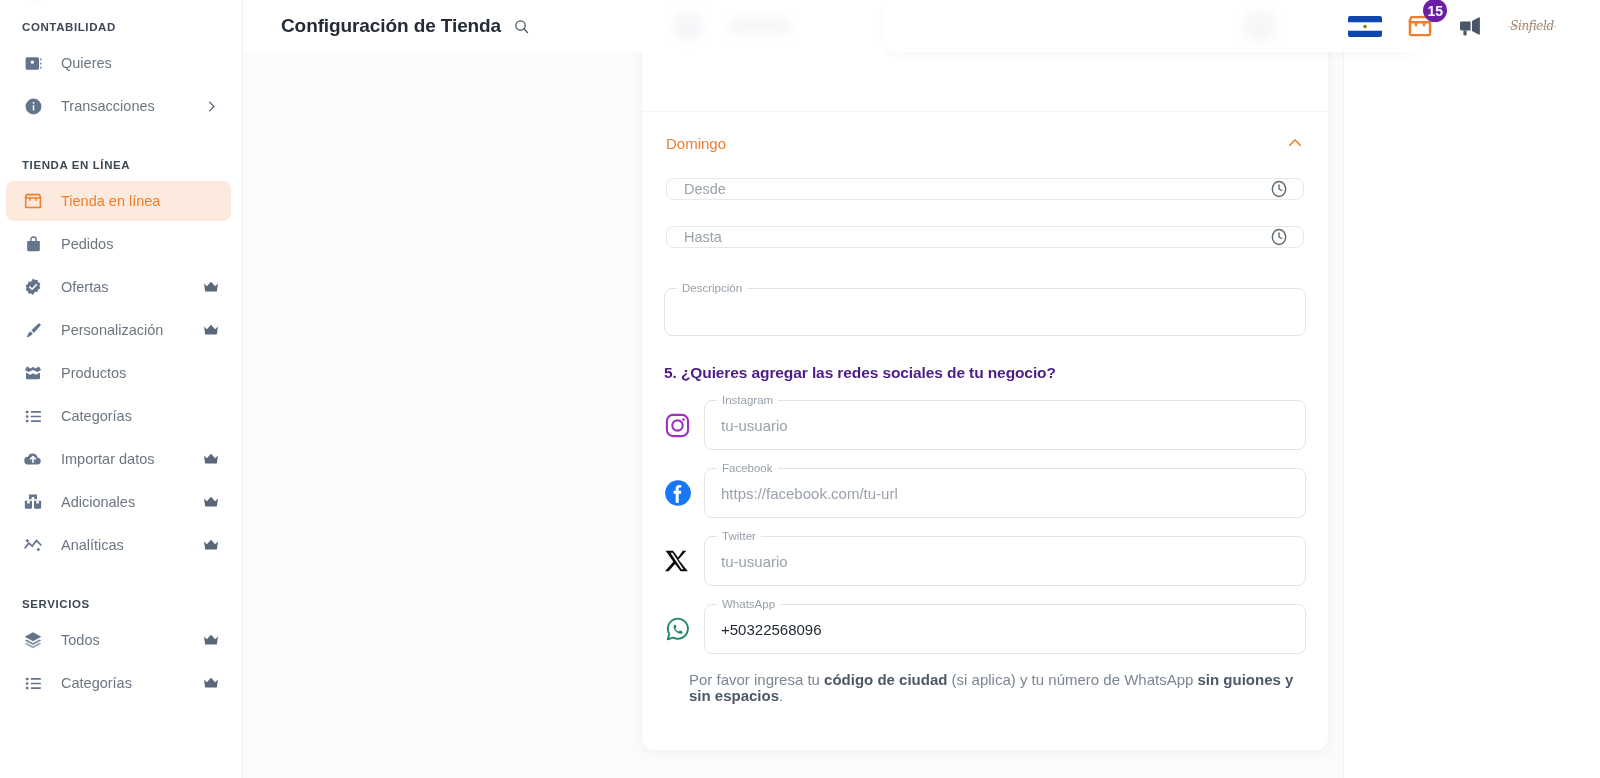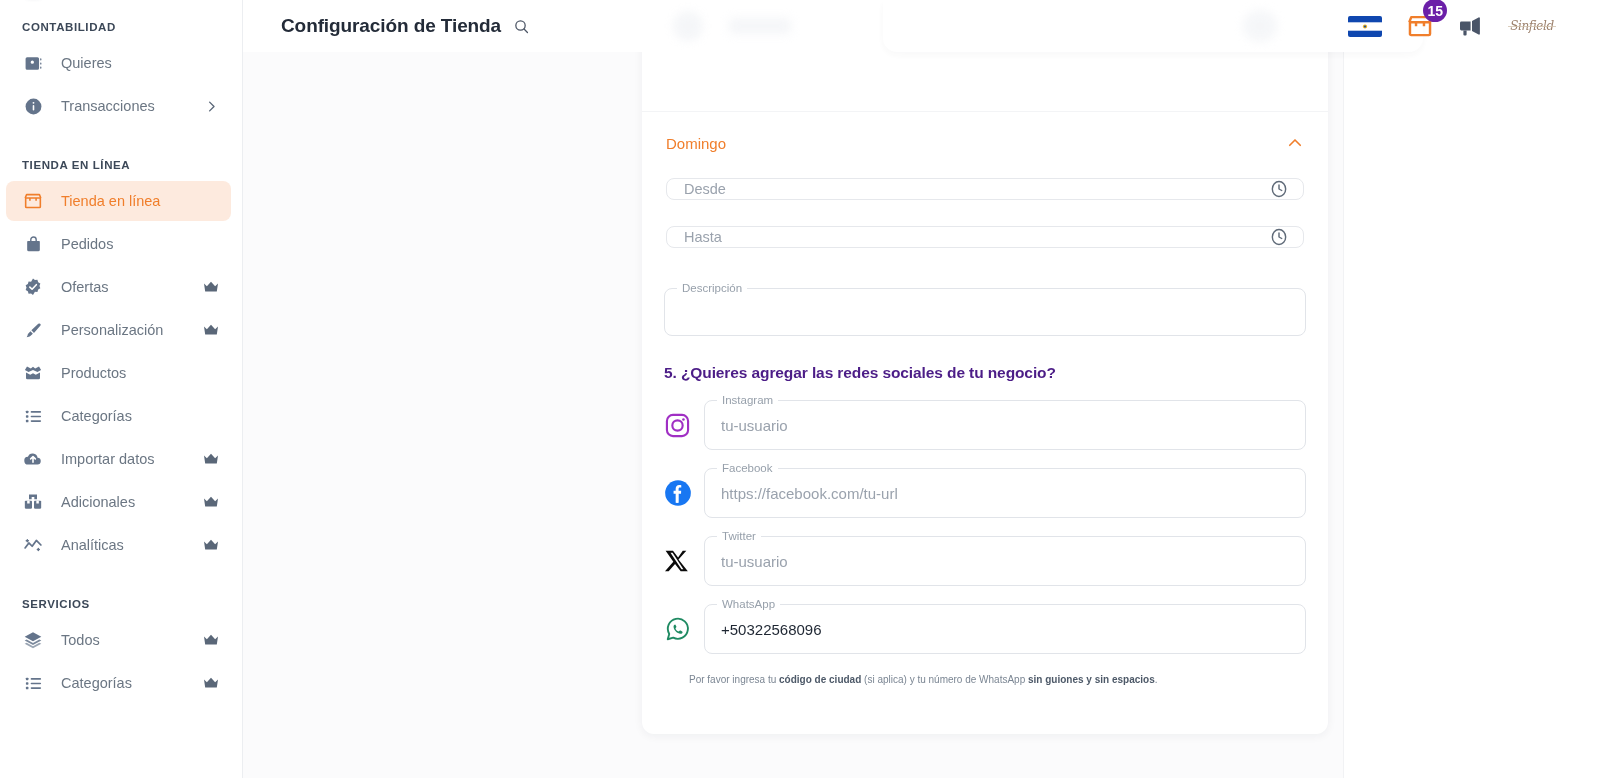--- a/index.html
+++ b/index.html
@@ -261,21 +261,21 @@
   .social-list { margin: 18px 22px 0 22px; }
   .social-row { display: flex; align-items: center; margin-bottom: 18px; }
   .social-ico {
     width: 40px; flex: 0 0 40px;
     display: flex; align-items: center; justify-content: flex-start;
   }
   .social-row .ofield { flex: 1 1 auto; }
 
   .note {
     margin: 10px 22px 0 47px;
-    font-size: 10px;
+    font-size: 15px;
     color: #7b8693;
     line-height: 16px;
   }
   .note b { color: #4d5968; font-weight: bold; }
 
   .card-bottom { height: 46px; }
 </style>
 </head>
 <body>
 

